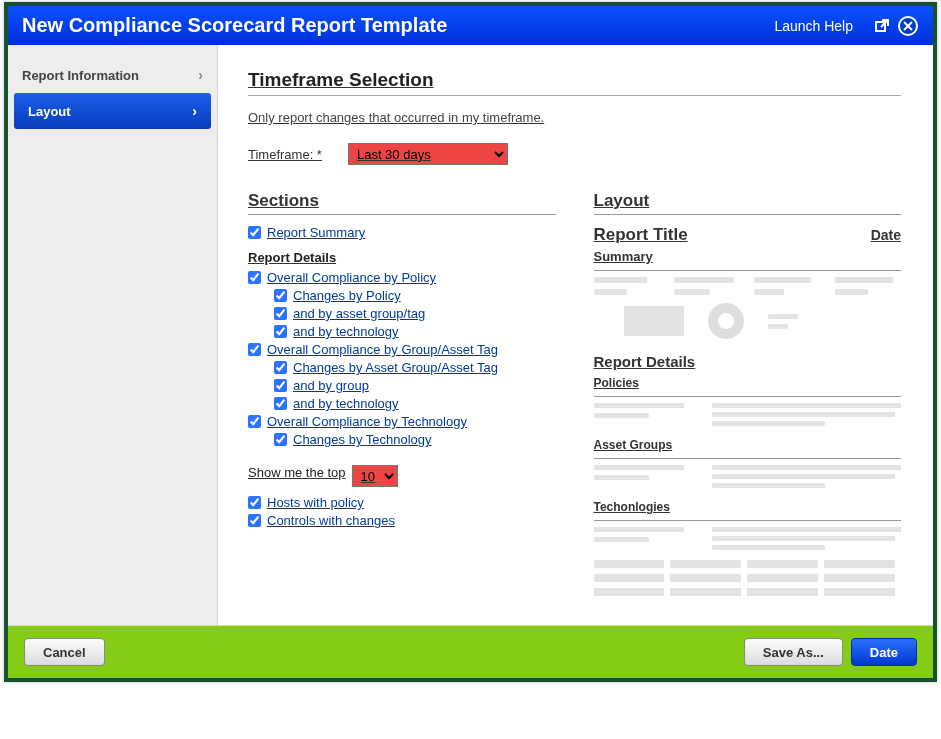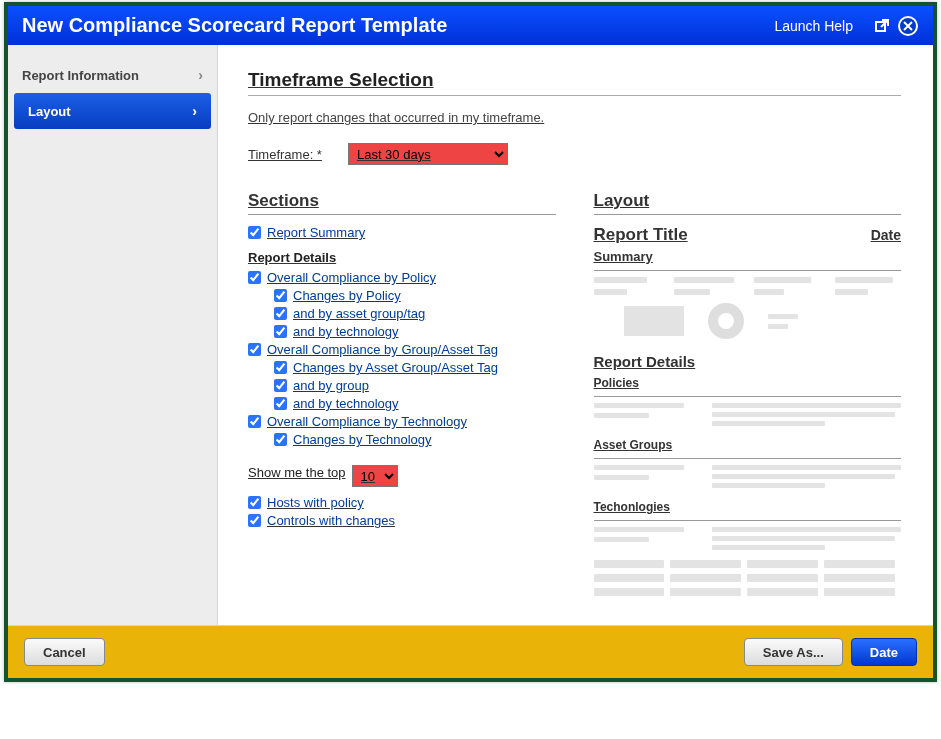--- a/index.html
+++ b/index.html
@@ -118,21 +118,21 @@
   .rd-left .sk { height:5px; }
 
   .tech-grid { display:flex; flex-wrap:wrap; gap:6px; }
   .tech-grid .sk { width: calc(25% - 6px); height:8px; }
 
   .footer {
     border-top: 1px solid #d4d4d4;
     padding: 12px 16px;
     display:flex;
     align-items:center;
-    background:#eab308;
+    background:#84cc16;
   }
   .btn {
     height: 28px;
     padding: 0 18px;
     font-size: 13px;
     font-weight: bold;
     border-radius: 4px;
     cursor: pointer;
     border: 1px solid #888;
     background: linear-gradient(#fbfbfb,#dcdcdc);

